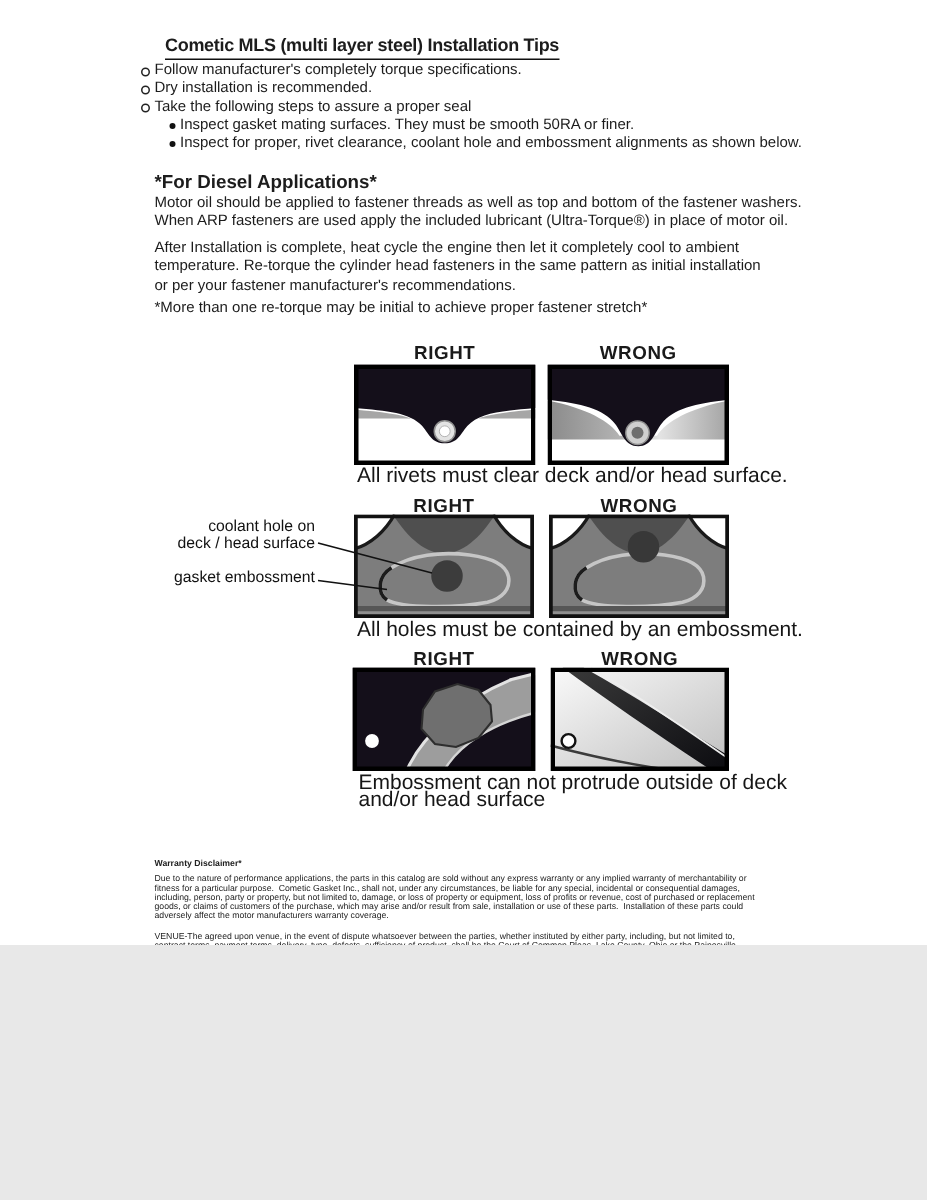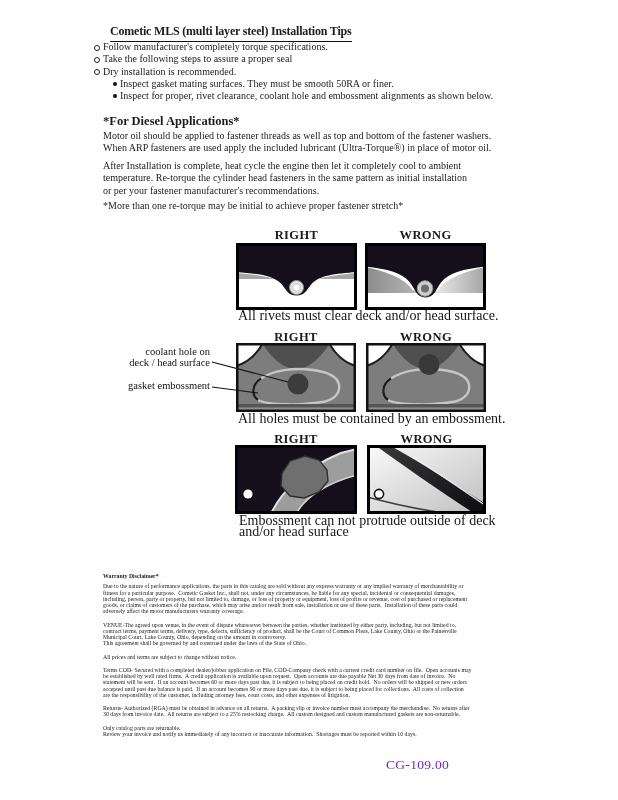--- a/index.html
+++ b/index.html
@@ -1,18 +1,18 @@
 <!DOCTYPE html>
 <html><head>
 <meta charset="utf-8">
 <style>
   html,body{margin:0;padding:0;background:#e8e8e8;}
   .page{
-    position:relative;width:618px;height:800px;background:#ffffff;
-    font-family:Liberation Serif, serif;color:#1c1c1c;overflow:hidden;
+    position:relative;width:618px;height:630px;background:#ffffff;
+    font-family:Liberation Sans, sans-serif;color:#1c1c1c;overflow:hidden;
   }
   .abs{position:absolute;}
   .title{
     font-size:12px;font-weight:bold;letter-spacing:-0.2px;
     border-bottom:1.5px solid #111;padding-bottom:2px;display:inline-block;white-space:nowrap;
   }
   .bullets{font-size:10px;line-height:12.3px;}
   .b-row{display:flex;align-items:flex-start;white-space:nowrap;}
   .b-row.sub{padding-left:19px;}
   .m-open{flex:0 0 auto;width:4px;height:4px;border:1px solid #222;border-radius:50%;margin:3.5px 3px 0 0;}
@@ -37,25 +37,25 @@
     <span class="title">Cometic MLS (multi layer steel) Installation Tips</span>
   </div>
 
   <div class="abs bullets" style="left:94px;top:41px;">
     <div class="b-row">
       <span class="m-open"></span>
       <span>Follow manufacturer's completely torque specifications.</span>
     </div>
     <div class="b-row">
       <span class="m-open"></span>
-      <span>Take the following steps to assure a proper seal</span>
+      <span>Dry installation is recommended.</span>
     </div>
     <div class="b-row">
       <span class="m-open"></span>
-      <span>Dry installation is recommended.</span>
+      <span>Take the following steps to assure a proper seal</span>
     </div>
     <div class="b-row sub">
       <span class="m-fill"></span>
       <span>Inspect gasket mating surfaces.  They must be smooth 50RA or finer.</span>
     </div>
     <div class="b-row sub">
       <span class="m-fill"></span>
       <span>Inspect for proper, rivet clearance, coolant hole and embossment alignments as shown below.</span>
     </div>
   </div>

